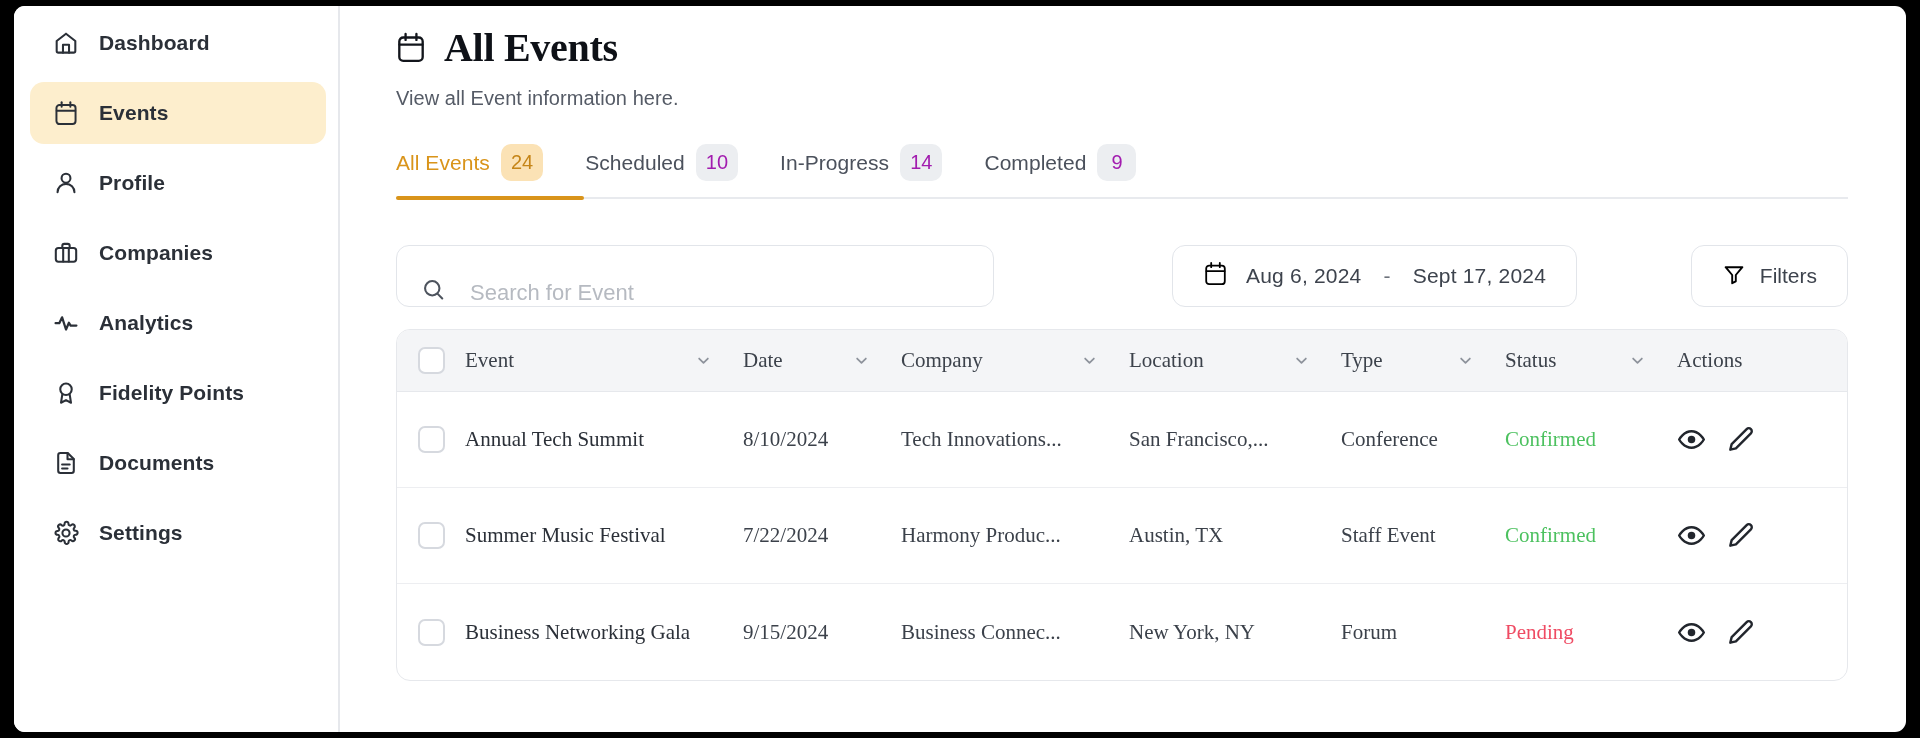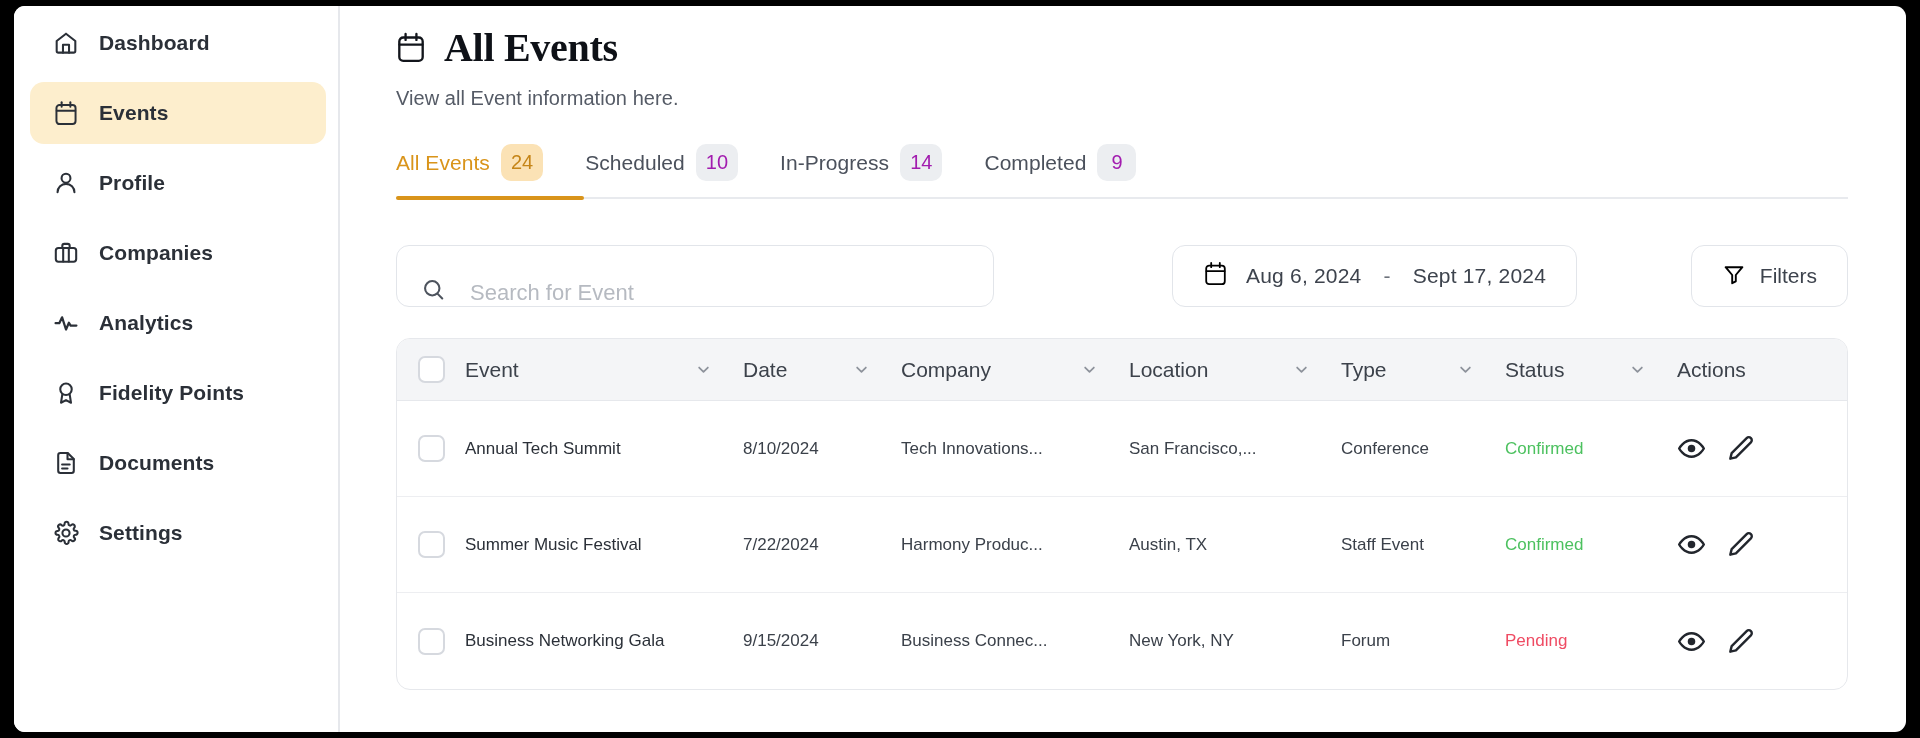--- a/index.html
+++ b/index.html
@@ -252,42 +252,43 @@
     gap: 14px;
     padding: 0 30px;
     cursor: pointer;
     background: #fff;
     justify-content: center;
   }
   .filters-text { font-size: 21px; color: #3d434d; }
 
   
   .table-card {
-    margin-top: 31px;
+    margin-top: 22px;
     width: 1452px;
     border: 1.6px solid #e6e8ec;
     border-radius: 14px;
     overflow: hidden;
     background: #fff;
+    font-family: Liberation Serif, serif;
   }
 
   .trow {
     display: flex;
     align-items: center;
     height: 96px;
   }
   .thead {
     background: #f4f5f7;
     height: 62px;
     border-bottom: 1.6px solid #e6e8ec;
   }
   .tbody .trow { border-bottom: 1.6px solid #edeef1; }
   .tbody .trow:last-child { border-bottom: none; }
 
-  .cell { display: flex; align-items: center; font-size: 17px; color: #2f343d; }
+  .cell { display: flex; align-items: center; font-size: 21px; color: #2f343d; }
 
   .c-check { width: 68px; flex: 0 0 68px; justify-content: center; }
   .c-event { width: 278px; flex: 0 0 278px; }
   .c-date  { width: 158px; flex: 0 0 158px; }
   .c-company { width: 228px; flex: 0 0 228px; }
   .c-location { width: 212px; flex: 0 0 212px; }
   .c-type  { width: 164px; flex: 0 0 164px; }
   .c-status { width: 172px; flex: 0 0 172px; }
   .c-actions { flex: 1 1 auto; justify-content: flex-start; gap: 20px; }
 

